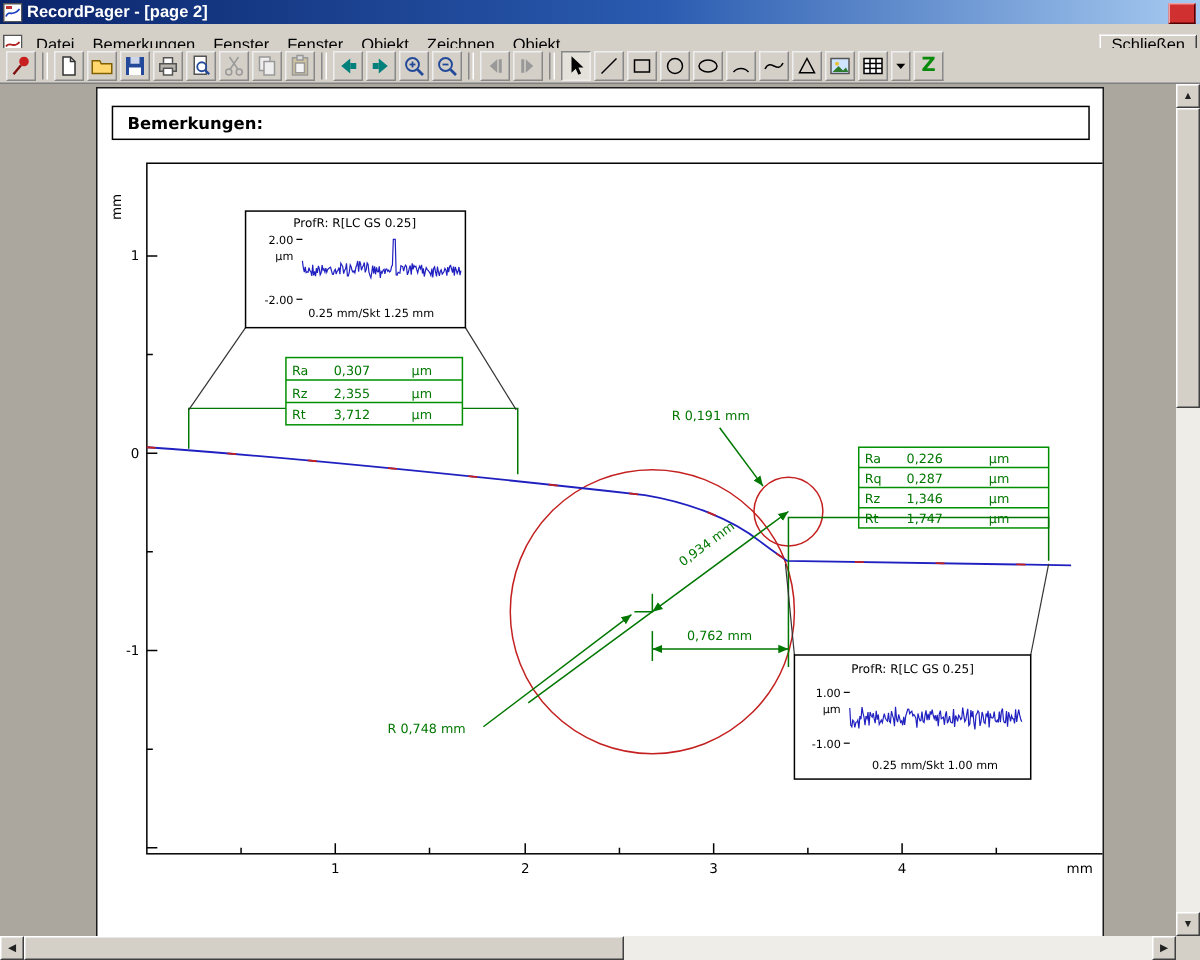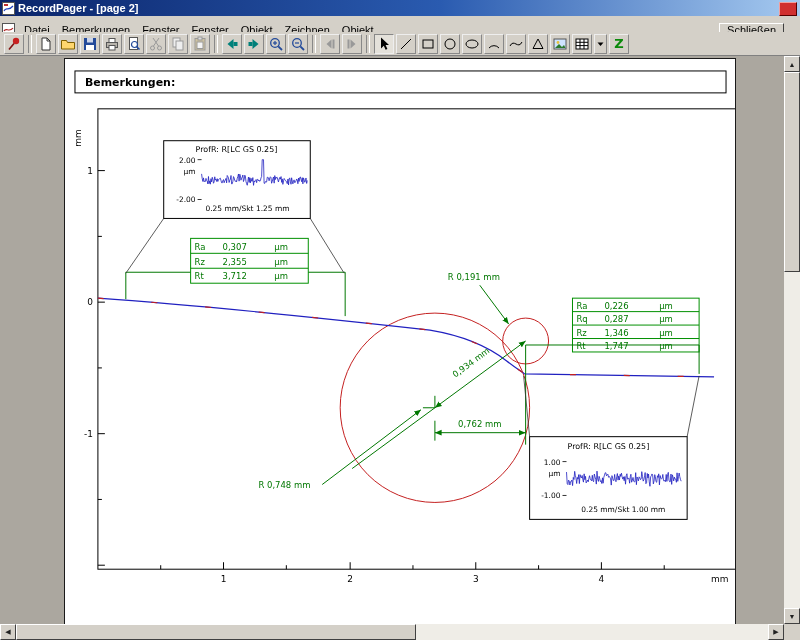--- a/index.html
+++ b/index.html
@@ -10,21 +10,21 @@
     background:linear-gradient(to right,#0a246a,#2a5bb0 55%,#a6caf0);display:flex;align-items:center;}
   #titlebar .title{color:#fff;font-size:11px;font-weight:bold;padding-left:3px;white-space:nowrap;}
   #titlebar .appicon{width:13px;height:13px;margin-left:2px;flex:0 0 auto;}
   #tb-red-btn{position:absolute;right:3px;top:2px;width:16px;height:12px;background:#d03030;
     border-top:1px solid #f0a0a0;border-left:1px solid #f0a0a0;border-right:1px solid #500;border-bottom:1px solid #500;}
   
   #menubar{position:absolute;left:0;top:16px;width:800px;height:28px;background:#d4d0c8;
     display:flex;align-items:center;font-size:11px;border-bottom:1px solid #b8b4ac;box-sizing:border-box;}
   #menubar .mdiicon{width:13px;height:13px;margin:0 3px 0 2px;}
   #menubar .menu-item{padding:1px 6px;cursor:default;}
-  #close-doc-btn{margin-left:auto;margin-right:16px;font-size:11px;padding:0 7px;height:14px;line-height:13px;
+  #close-doc-btn{margin-left:auto;margin-right:2px;font-size:11px;padding:0 7px;height:14px;line-height:13px;
     background:#d4d0c8;border-top:1px solid #fff;border-left:1px solid #fff;
     border-right:1px solid #404040;border-bottom:1px solid #404040;}
   
   #toolbar{position:absolute;left:0;top:32px;width:800px;height:24px;background:#d4d0c8;
     display:flex;align-items:center;padding-left:3px;box-sizing:border-box;border-bottom:1px solid #808080;}
   .tbtn{width:20px;height:20px;margin:0 1px;display:flex;align-items:center;justify-content:center;
     background:#d4d0c8;border-top:1px solid #eee;border-left:1px solid #eee;
     border-right:1px solid #888;border-bottom:1px solid #888;box-sizing:border-box;}
   .tbtn.pressed{border-top:1px solid #888;border-left:1px solid #888;border-right:1px solid #eee;border-bottom:1px solid #eee;background:#e4e1da;}
   .tbtn.narrow{width:13px;}

